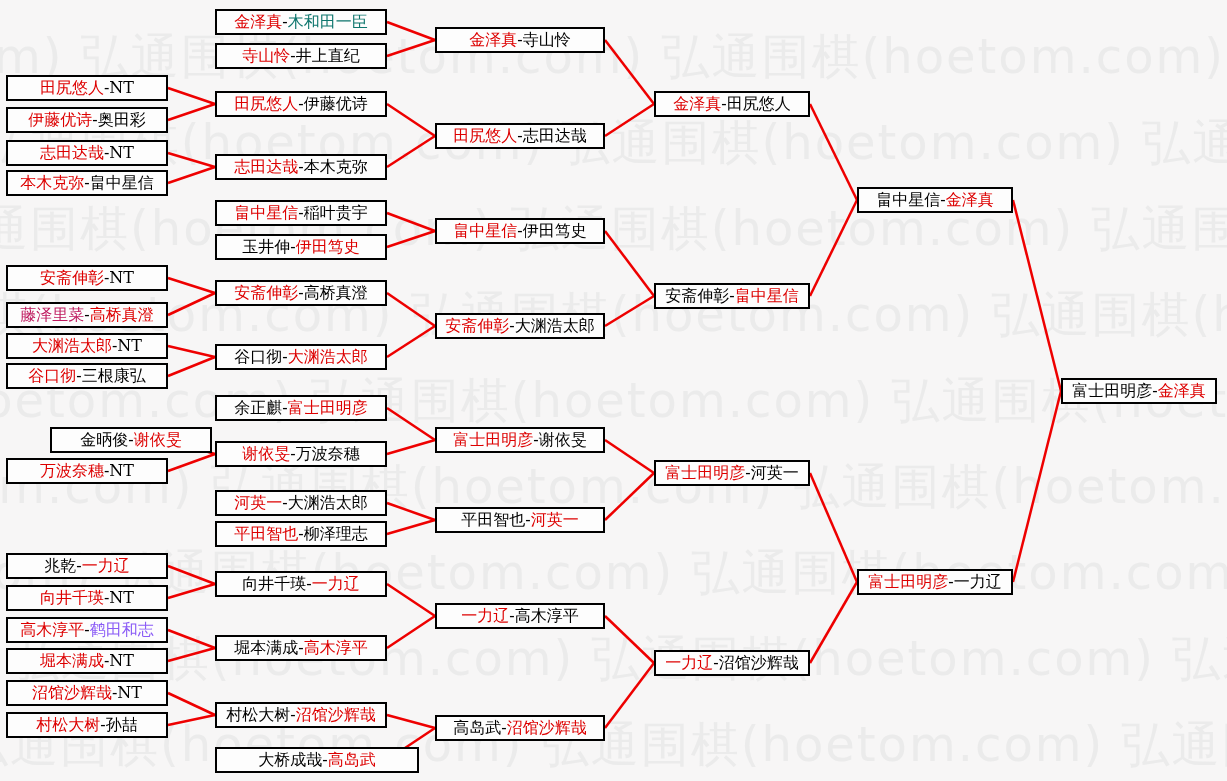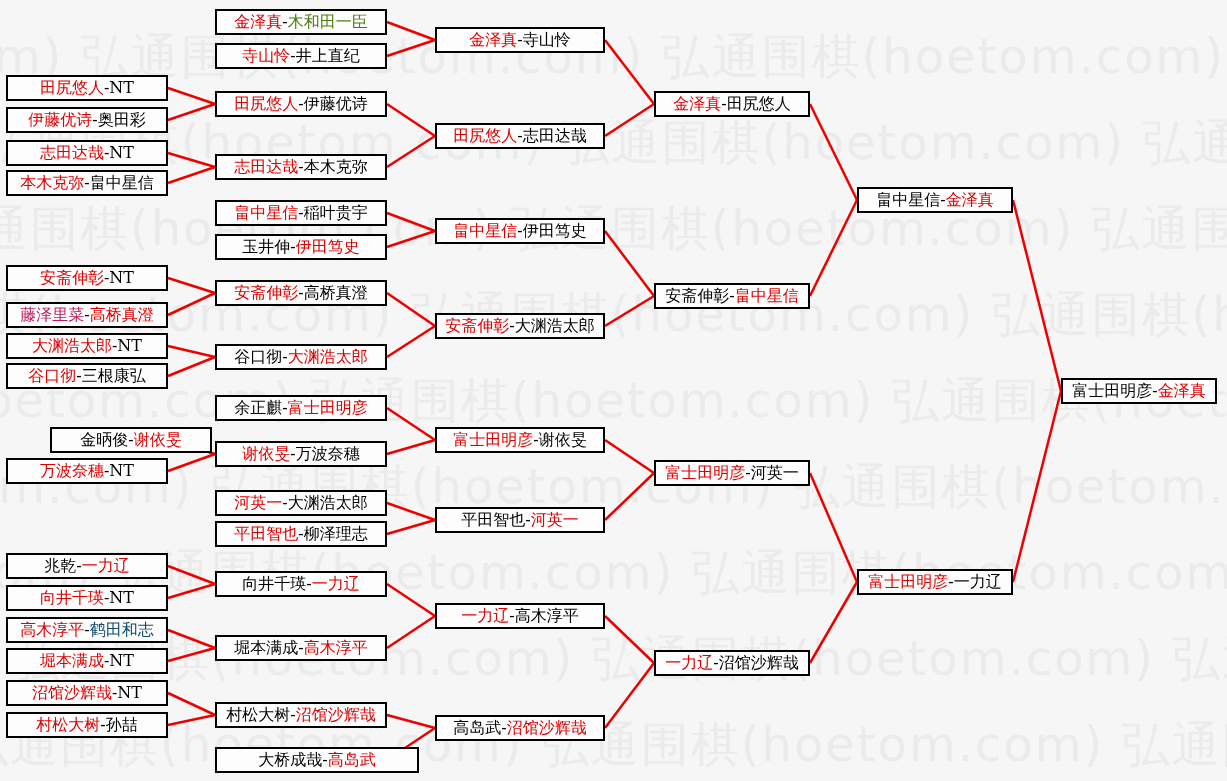--- a/index.html
+++ b/index.html
@@ -136,41 +136,41 @@
         <span style="color: rgb(221, 0, 0);">一力辽</span>
       </div>
       <div class="match" style="left: 6px; top: 585px; width: 162px; background: rgb(253, 253, 253); border-color: rgb(0, 0, 0);">
         <span style="color: rgb(221, 0, 0);">向井千瑛</span>
         <span style="color: rgb(0, 0, 0);">-</span>
         <span style="color: rgb(0, 0, 0);">NT</span>
       </div>
       <div class="match" style="left: 6px; top: 617px; width: 162px; background: rgb(253, 253, 253); border-color: rgb(0, 0, 0);">
         <span style="color: rgb(221, 0, 0);">高木淳平</span>
         <span style="color: rgb(0, 0, 0);">-</span>
-        <span style="color: #0c4a6e;">鹤田和志</span>
+        <span style="color: #8b5cf6;">鹤田和志</span>
       </div>
       <div class="match" style="left: 6px; top: 648px; width: 162px; background: rgb(253, 253, 253); border-color: rgb(0, 0, 0);">
         <span style="color: rgb(221, 0, 0);">堀本满成</span>
         <span style="color: rgb(0, 0, 0);">-</span>
         <span style="color: rgb(0, 0, 0);">NT</span>
       </div>
       <div class="match" style="left: 6px; top: 680px; width: 162px; background: rgb(253, 253, 253); border-color: rgb(0, 0, 0);">
         <span style="color: rgb(221, 0, 0);">沼馆沙辉哉</span>
         <span style="color: rgb(0, 0, 0);">-</span>
         <span style="color: rgb(0, 0, 0);">NT</span>
       </div>
       <div class="match" style="left: 6px; top: 712px; width: 162px; background: rgb(253, 253, 253); border-color: rgb(0, 0, 0);">
         <span style="color: rgb(221, 0, 0);">村松大树</span>
         <span style="color: rgb(0, 0, 0);">-</span>
         <span style="color: rgb(0, 0, 0);">孙喆</span>
       </div>
       <div class="match" style="left: 215px; top: 9px; width: 172px; background: rgb(253, 253, 253); border-color: rgb(0, 0, 0);">
         <span style="color: rgb(221, 0, 0);">金泽真</span>
         <span style="color: rgb(0, 0, 0);">-</span>
-        <span style="color: #4d7c0f;">木和田一臣</span>
+        <span style="color: #0f766e;">木和田一臣</span>
       </div>
       <div class="match" style="left: 215px; top: 43px; width: 172px; background: rgb(253, 253, 253); border-color: rgb(0, 0, 0);">
         <span style="color: rgb(221, 0, 0);">寺山怜</span>
         <span style="color: rgb(0, 0, 0);">-</span>
         <span style="color: rgb(0, 0, 0);">井上直纪</span>
       </div>
       <div class="match" style="left: 215px; top: 91px; width: 172px; background: rgb(253, 253, 253); border-color: rgb(0, 0, 0);">
         <span style="color: rgb(221, 0, 0);">田尻悠人</span>
         <span style="color: rgb(0, 0, 0);">-</span>
         <span style="color: rgb(0, 0, 0);">伊藤优诗</span>

